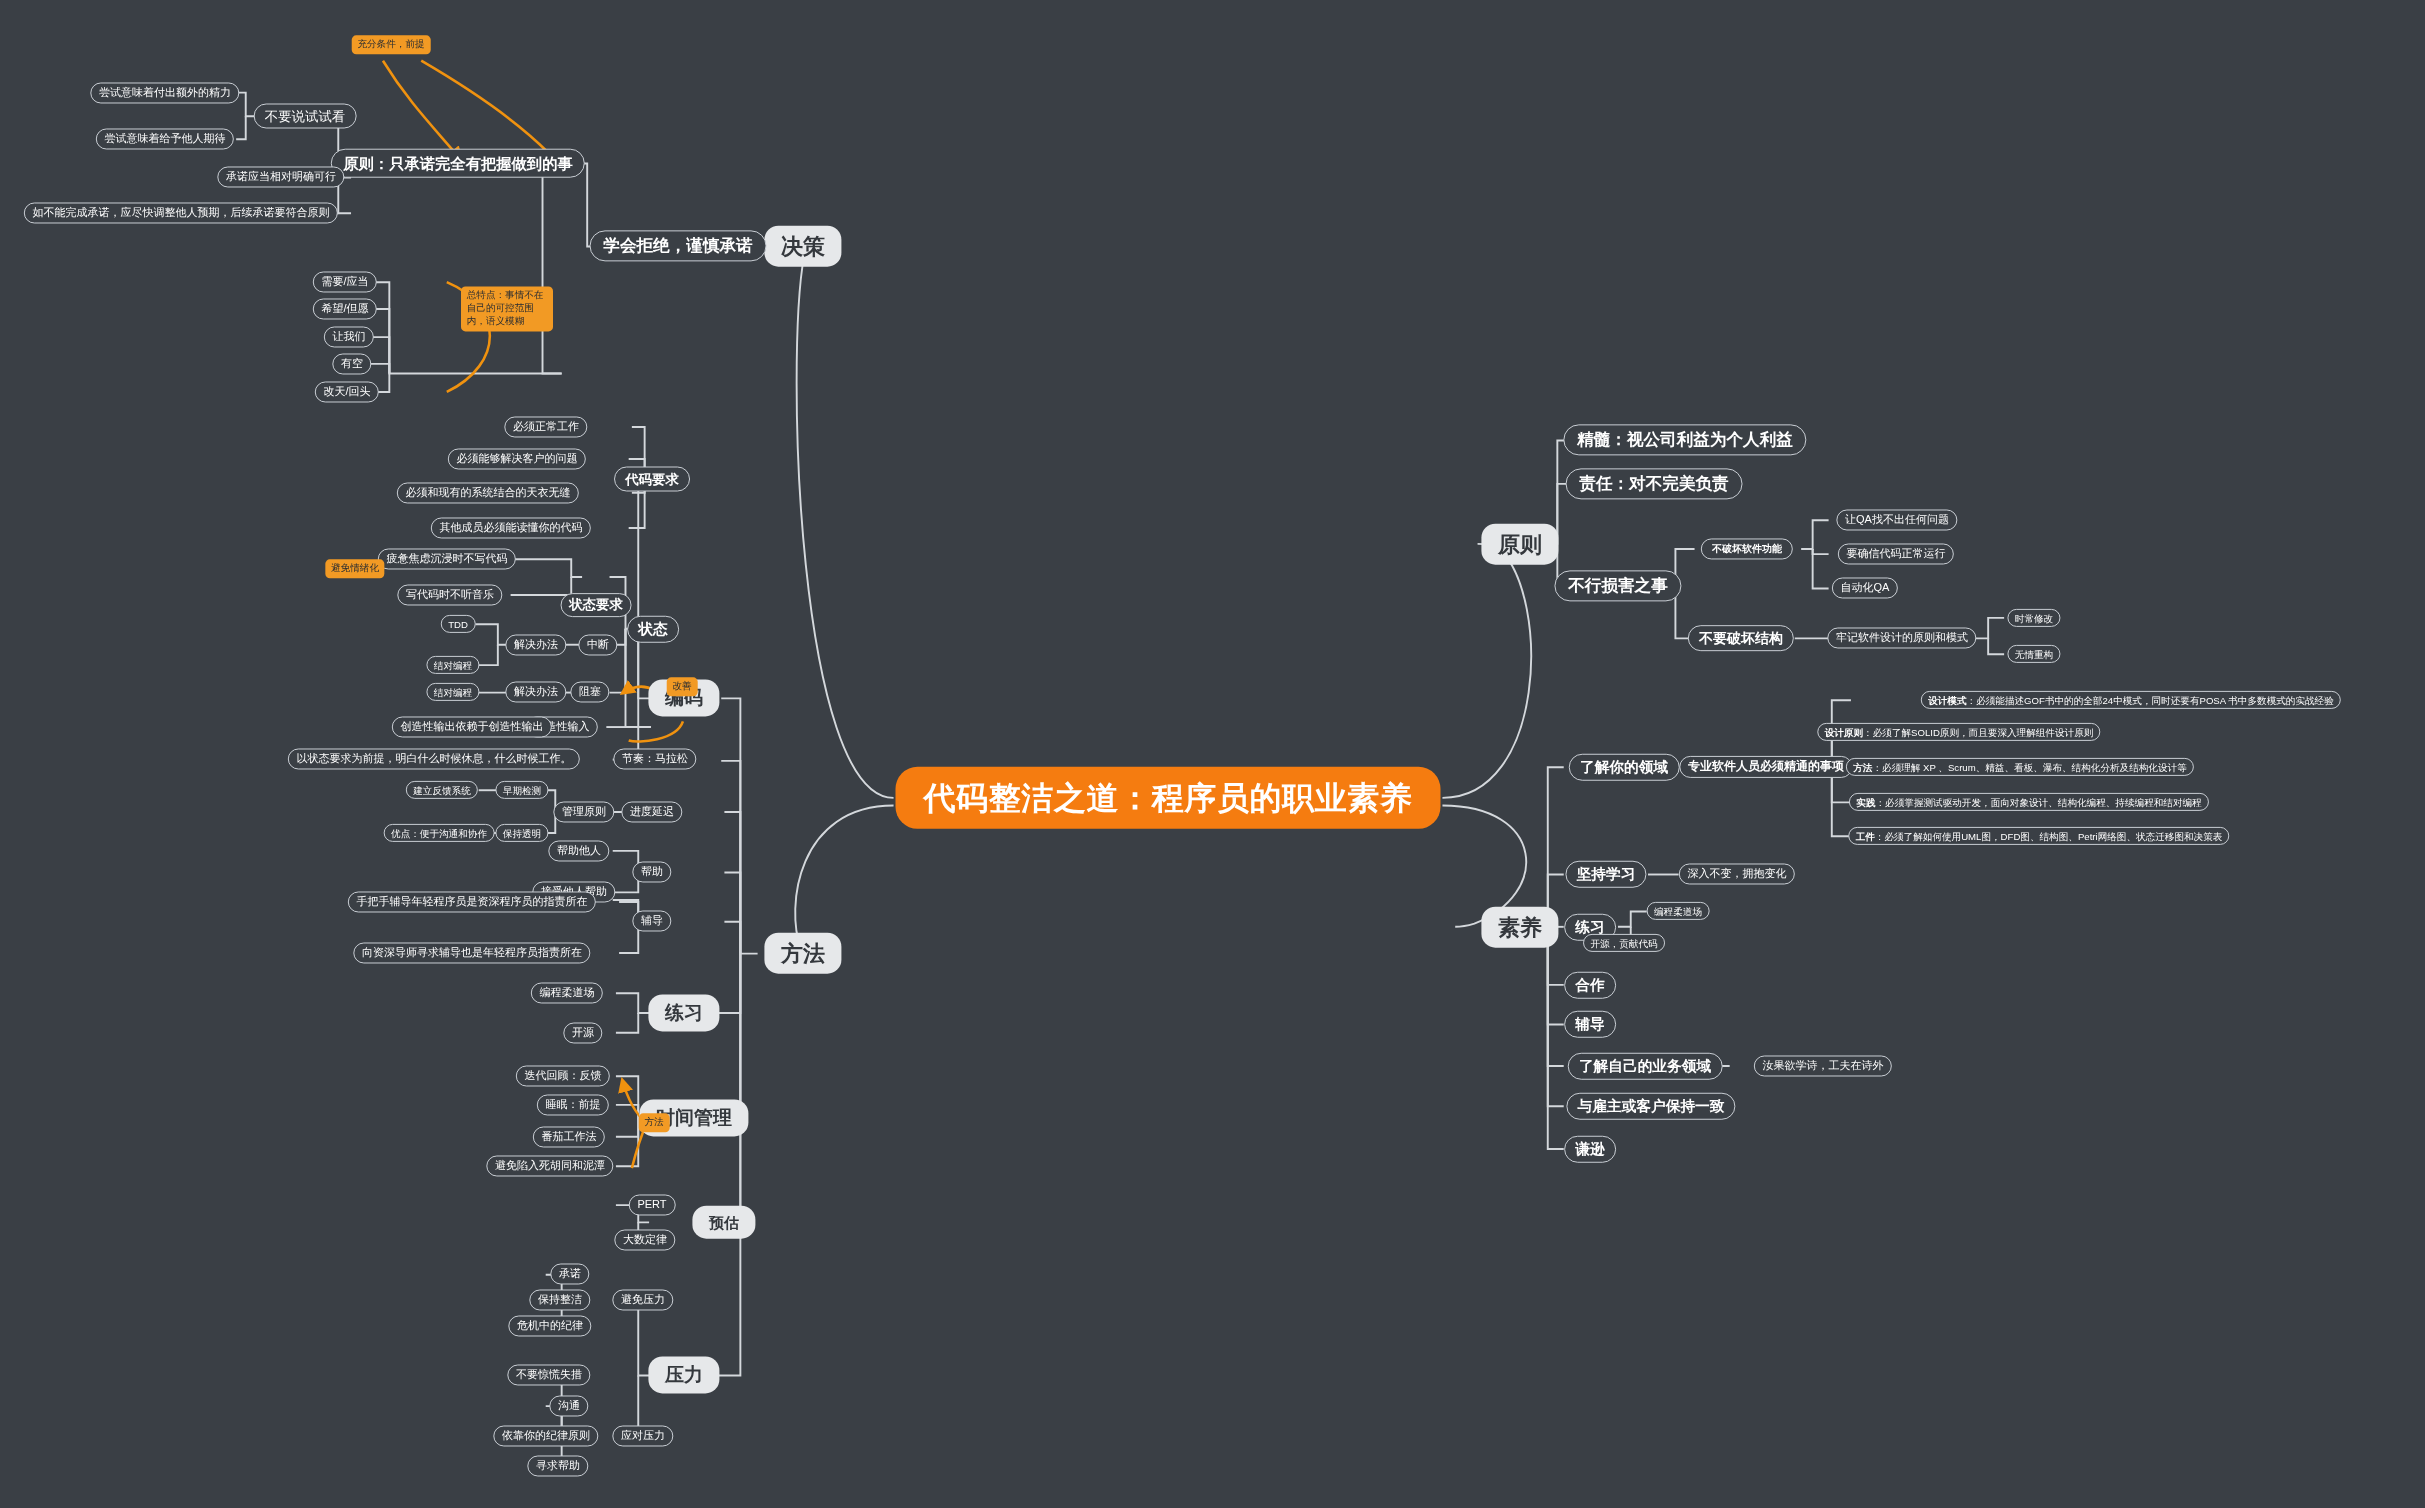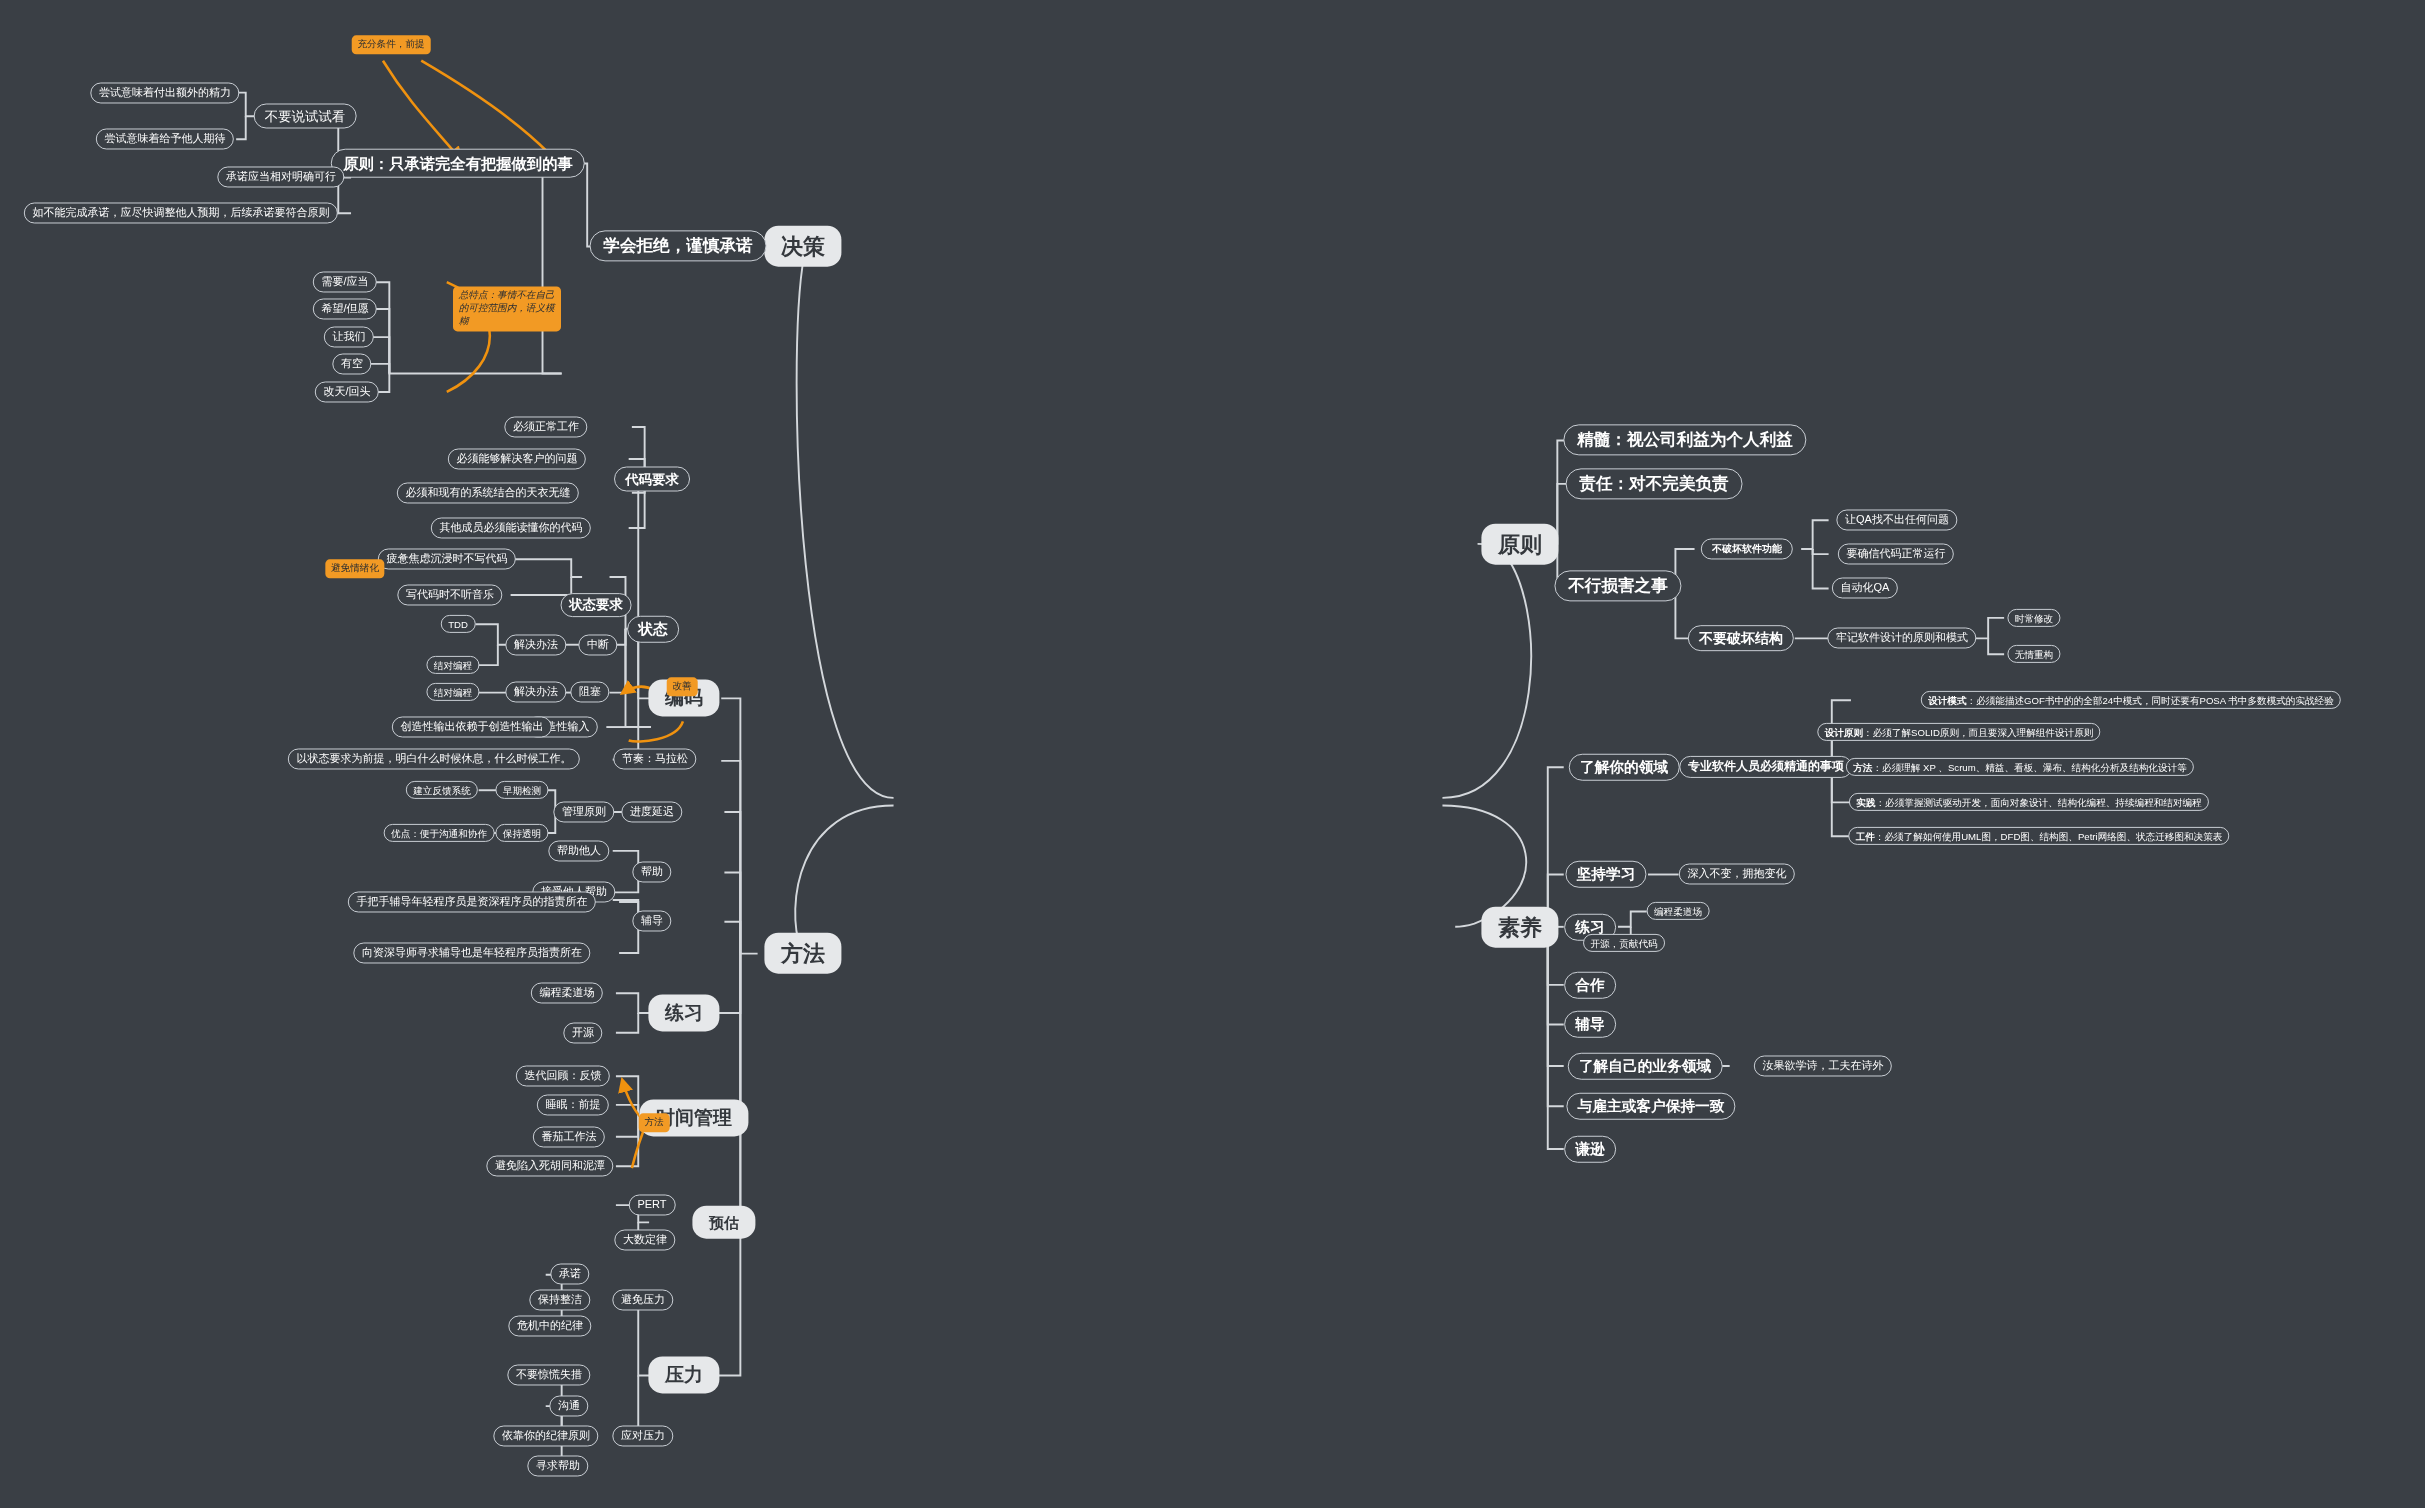--- a/index.html
+++ b/index.html
@@ -62,21 +62,21 @@
     border:none;
     border-radius:4.5px;
     font-size:9.6px;
     padding:3.2px 5.7px;
     font-weight:normal;
     white-space:normal;
     text-align:left;
     justify-content:flex-start;
     line-height:1.35;
   }
-  .n-callout.wide{width:108px;font-style:italic;}
+  .n-callout.wide{width:92px;}
   .lbl-b{font-weight:bold;}
 </style>
 </head>
 <body>
 
 <div id="canvas">
 
   <svg id="links" viewBox="0 0 3801 2364">
     <g fill="none" stroke="#d4d8dc" stroke-width="3">
 
@@ -239,20 +239,21 @@
       </marker>
       <marker id="ar3" viewBox="0 0 10 10" refX="8" refY="5" markerWidth="6" markerHeight="6" orient="auto">
         <path d="M0 0 L10 5 L0 10 z" fill="#f0920f"></path>
       </marker>
       <marker id="ar4" viewBox="0 0 10 10" refX="8" refY="5" markerWidth="6" markerHeight="6" orient="auto">
         <path d="M0 0 L10 5 L0 10 z" fill="#f0920f"></path>
       </marker>
     </defs>
   </svg>
 
+  <div class="node n-root" style="left:1168px;top:798px;">代码整洁之道：程序员的职业素养</div>
 
   <div class="node n-hub" style="left:803px;top:246px;">决策</div>
   <div class="node n-hub" style="left:803px;top:953px;">方法</div>
   <div class="node n-hub" style="left:1520px;top:544px;">原则</div>
   <div class="node n-hub" style="left:1520px;top:927px;">素养</div>
 
   <div class="node n-leaf n-strong" style="left:678px;top:246px;">学会拒绝，谨慎承诺</div>
 
   <div class="node n-leaf n-mid" style="left:458px;top:163px;">原则：只承诺完全有把握做到的事</div>
 

